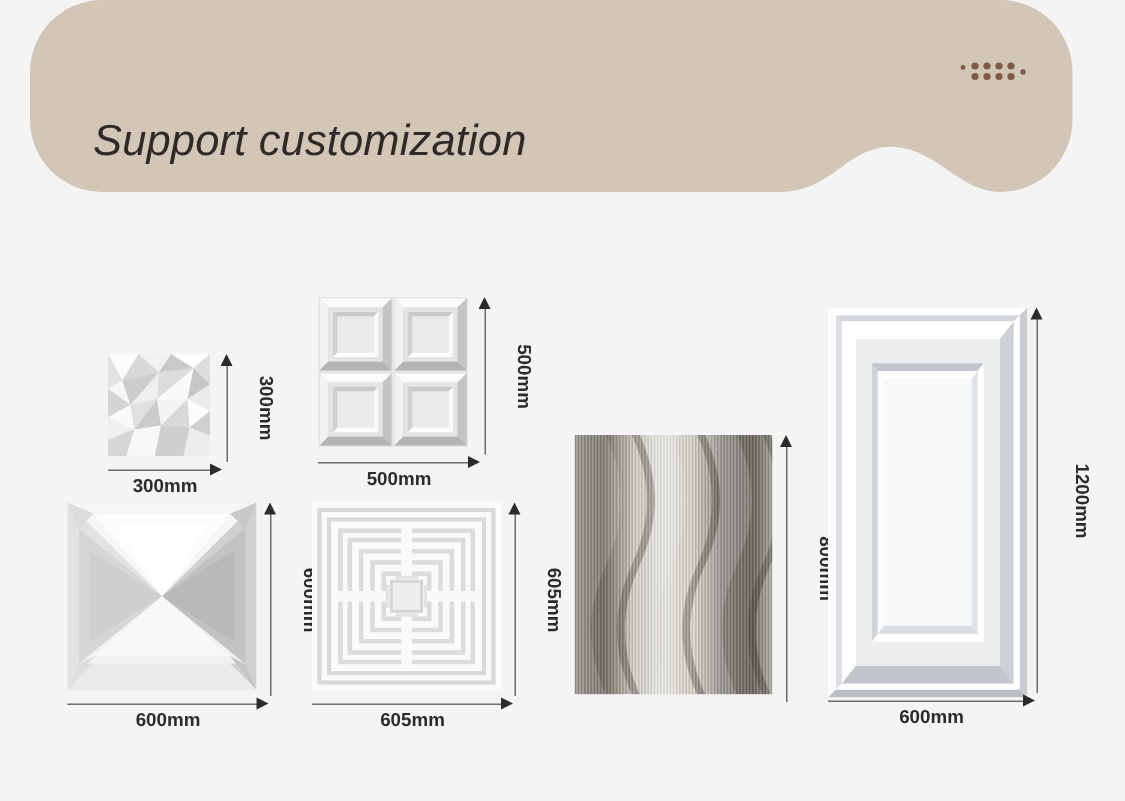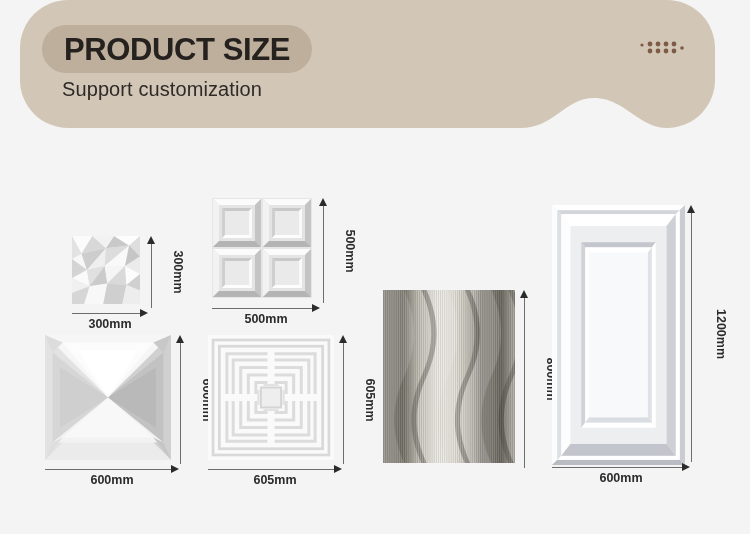--- a/index.html
+++ b/index.html
@@ -45,24 +45,25 @@
     font-weight: bold;
     letter-spacing: -0.4px;
     color: #25211f;
     line-height: 1;
     white-space: nowrap;
   }
   #subtitle {
     position: absolute;
     left: 62px;
     top: 78px;
-    font-size: 20px;
+    font-size: 29px;
     color: #2f2a27;
     letter-spacing: 0.1px;
     white-space: nowrap;
+    font-style: italic;
   }
   #dots-decor {
     position: absolute;
     left: 639px;
     top: 38px;
     width: 50px;
     height: 20px;
   }
 
   
@@ -146,23 +147,20 @@
              A48,48 0 0 1 715,48
              L715,80
              A48,48 0 0 1 667,128
              C640,128 625,100 597,98
              C565,96 556,128 520,128
              L68,128
              A48,48 0 0 1 20,80
              Z" fill="#d2c6b6"></path>
   </svg>
 
-  <div id="title-pill">
-    <span class="title-text">PRODUCT SIZE</span>
-  </div>
 
   <div id="subtitle">Support customization</div>
 
   <svg id="dots-decor" viewBox="0 0 50 20">
     <g fill="#7d5b46">
       <circle cx="3" cy="7" r="1.6"></circle>
       <circle cx="11" cy="6" r="2.4"></circle>
       <circle cx="19" cy="6" r="2.4"></circle>
       <circle cx="27" cy="6" r="2.4"></circle>
       <circle cx="35" cy="6" r="2.4"></circle>

